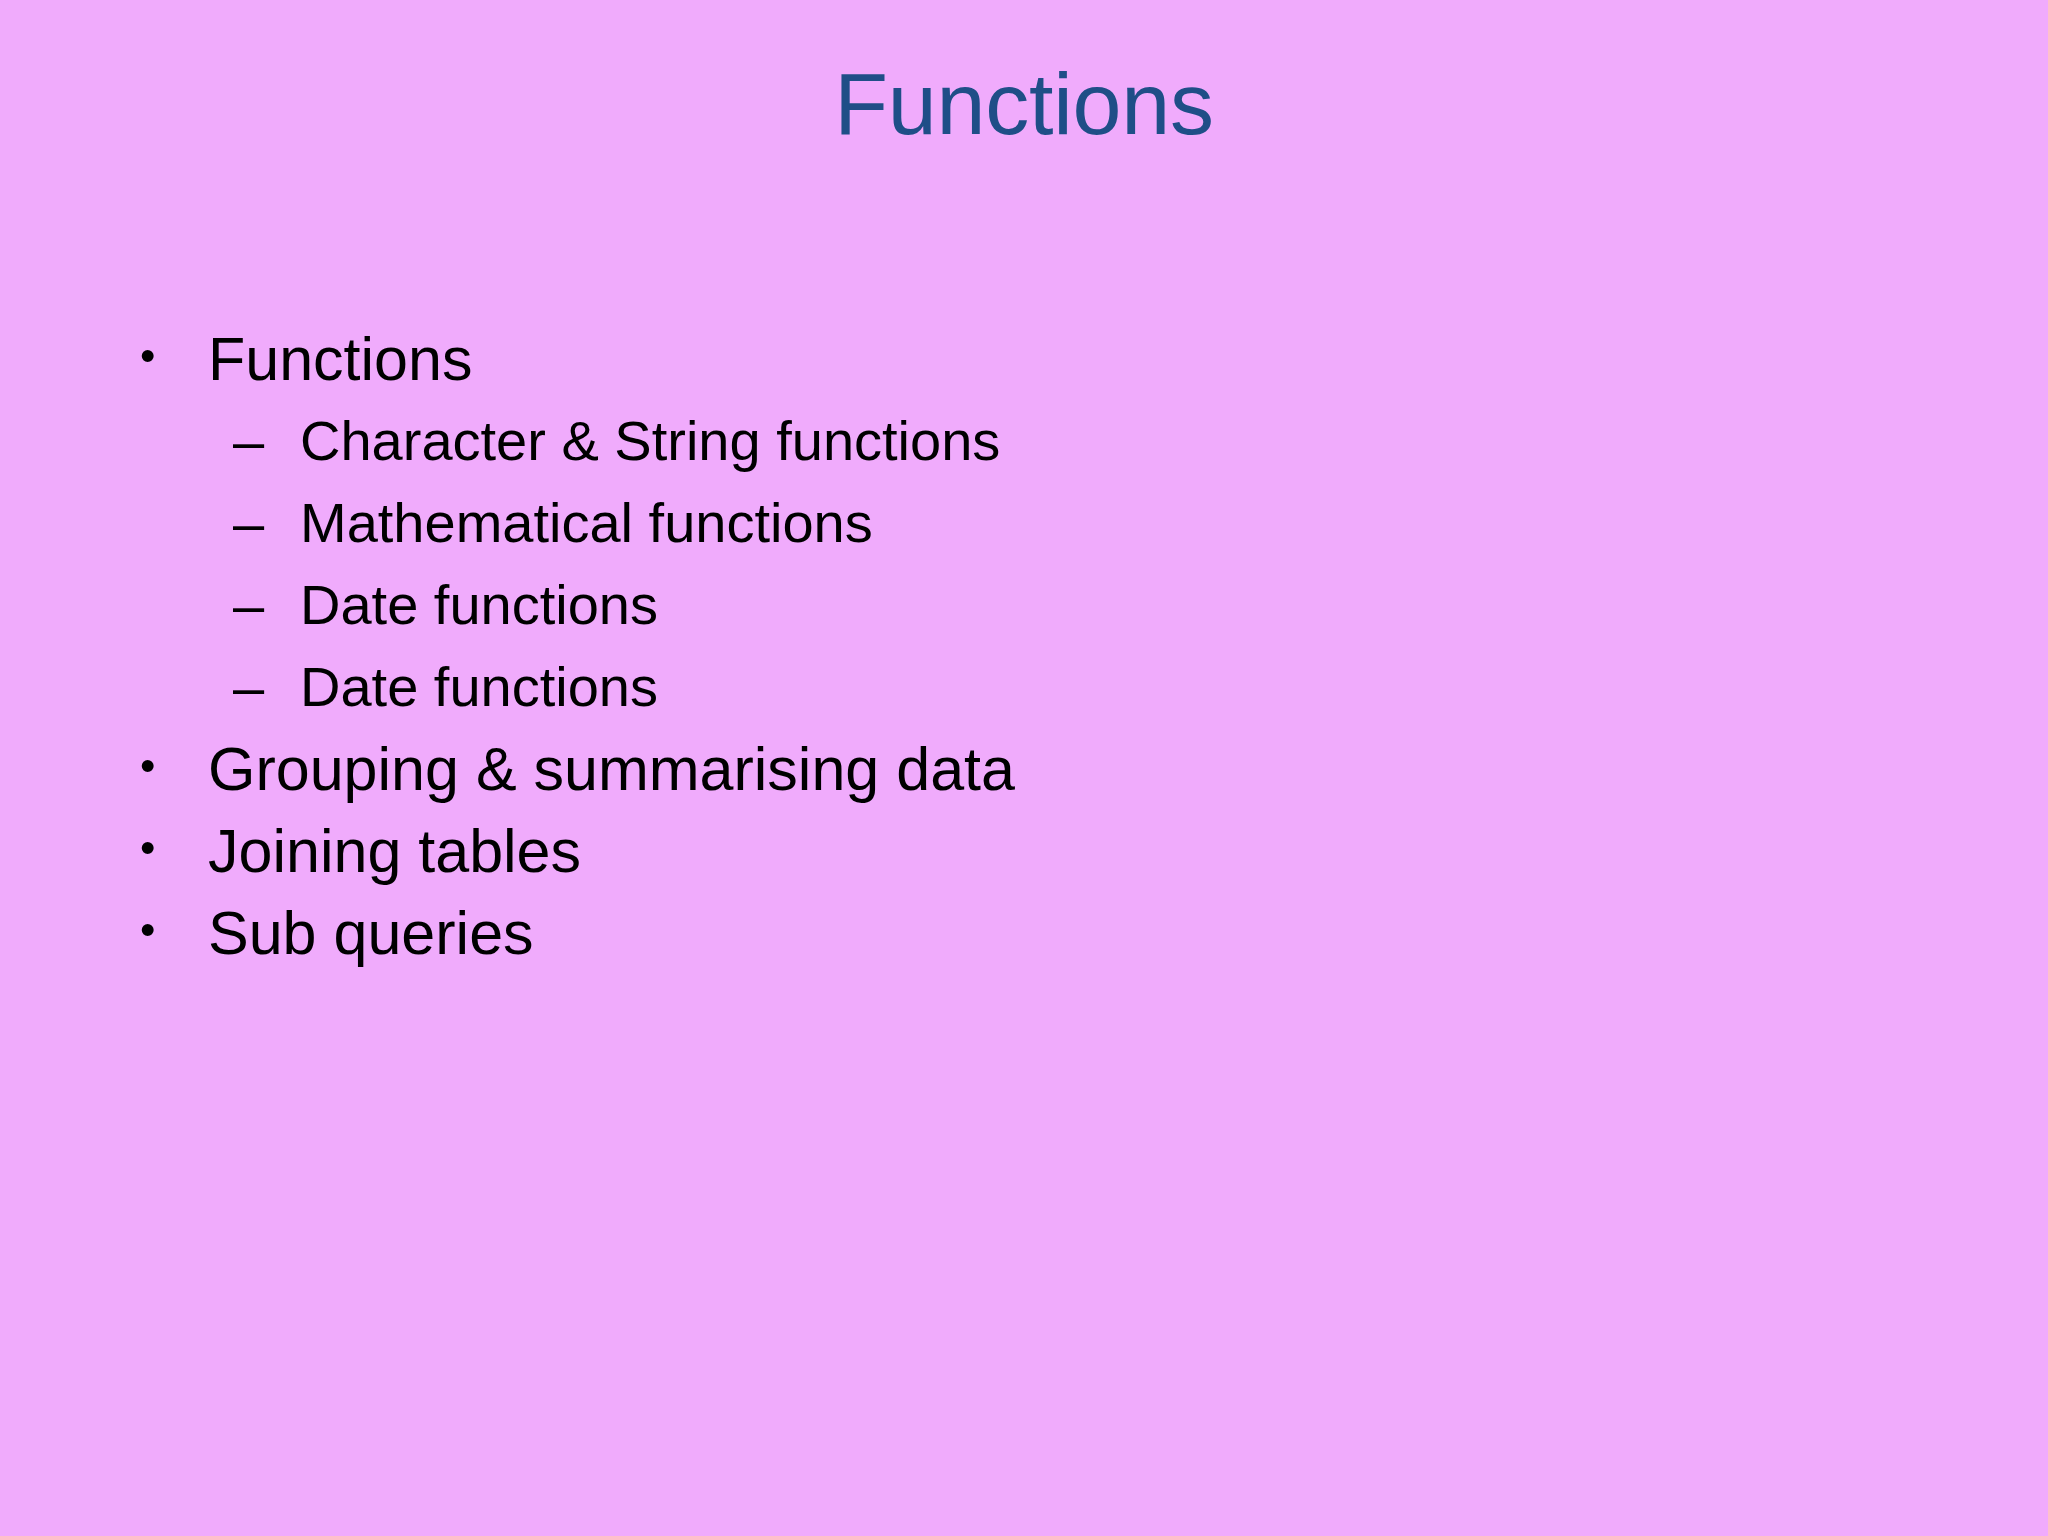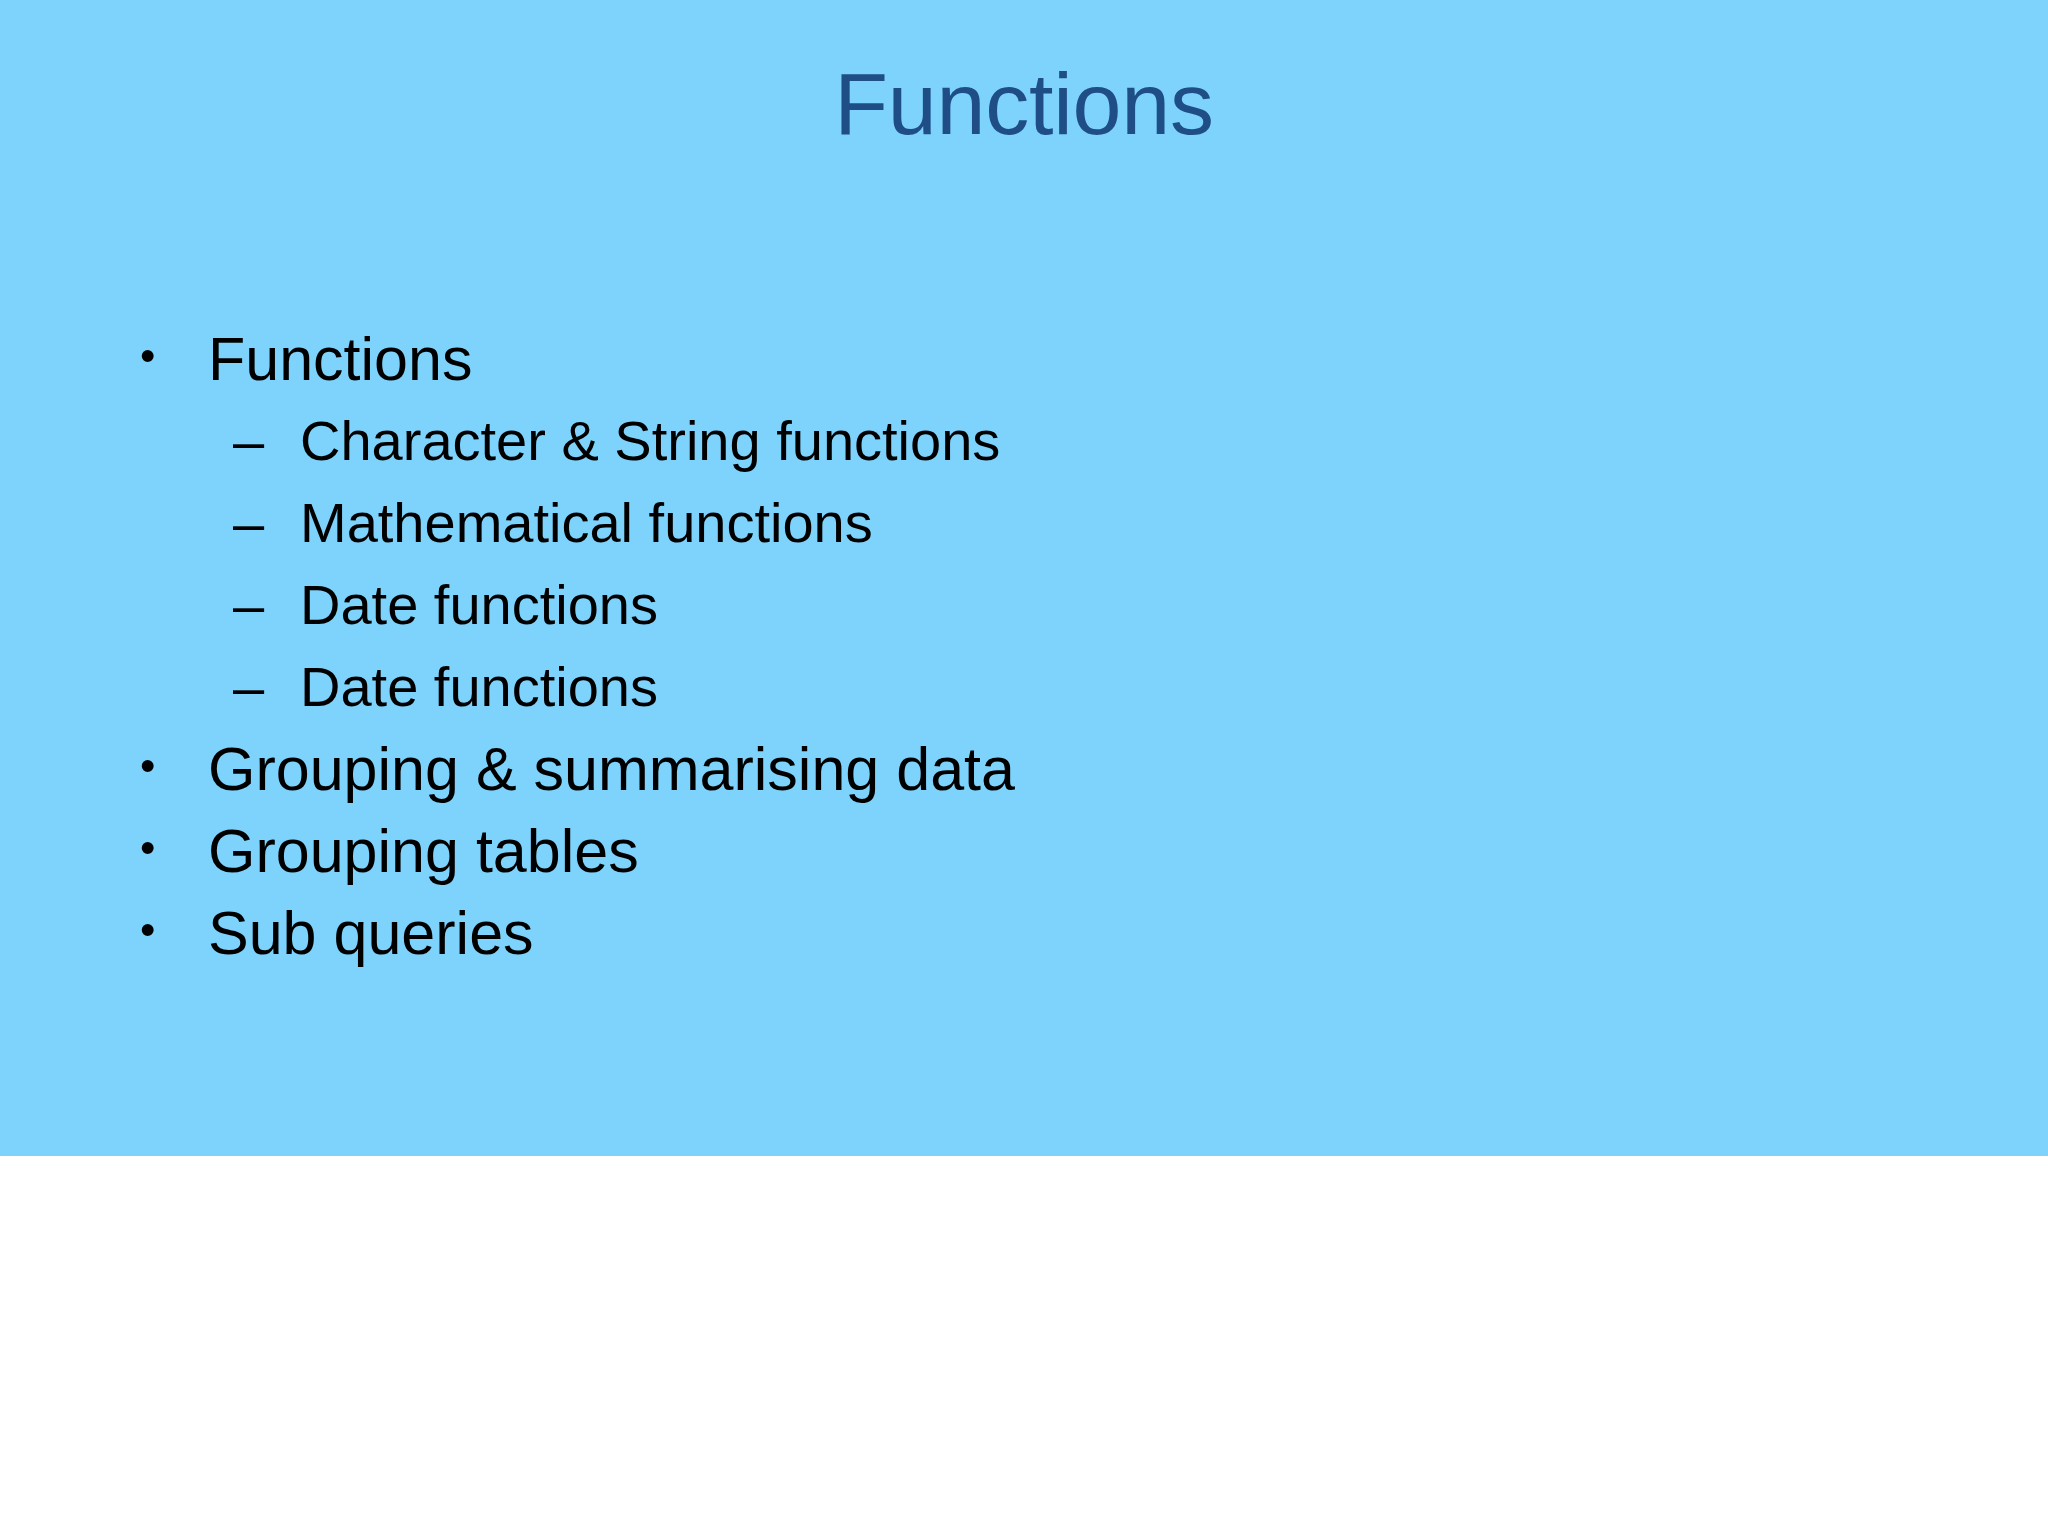--- a/index.html
+++ b/index.html
@@ -9,22 +9,22 @@
     background: #ffffff;
   }
 
   body {
     font-family: "Liberation Sans", "DejaVu Sans", sans-serif;
   }
 
   #slide {
     position: relative;
     width: 2048px;
-    height: 1156px;
-    background: #7dd3fc;
+    height: 1536px;
+    background: #f0abfc;
     overflow: hidden;
   }
 
   
   #slide-title {
     position: absolute;
     left: 0;
     top: 52px;
     width: 2048px;
     text-align: center;
@@ -126,21 +126,21 @@
       <span class="bullet-text">Date functions</span>
     </div>
 
     <div class="bullet-row level-1">
       <span class="bullet-marker">•</span>
       <span class="bullet-text">Grouping &amp; summarising data</span>
     </div>
 
     <div class="bullet-row level-1">
       <span class="bullet-marker">•</span>
-      <span class="bullet-text">Grouping tables</span>
+      <span class="bullet-text">Joining tables</span>
     </div>
 
     <div class="bullet-row level-1">
       <span class="bullet-marker">•</span>
       <span class="bullet-text">Sub queries</span>
     </div>
 
   </div>
 </div>
 

